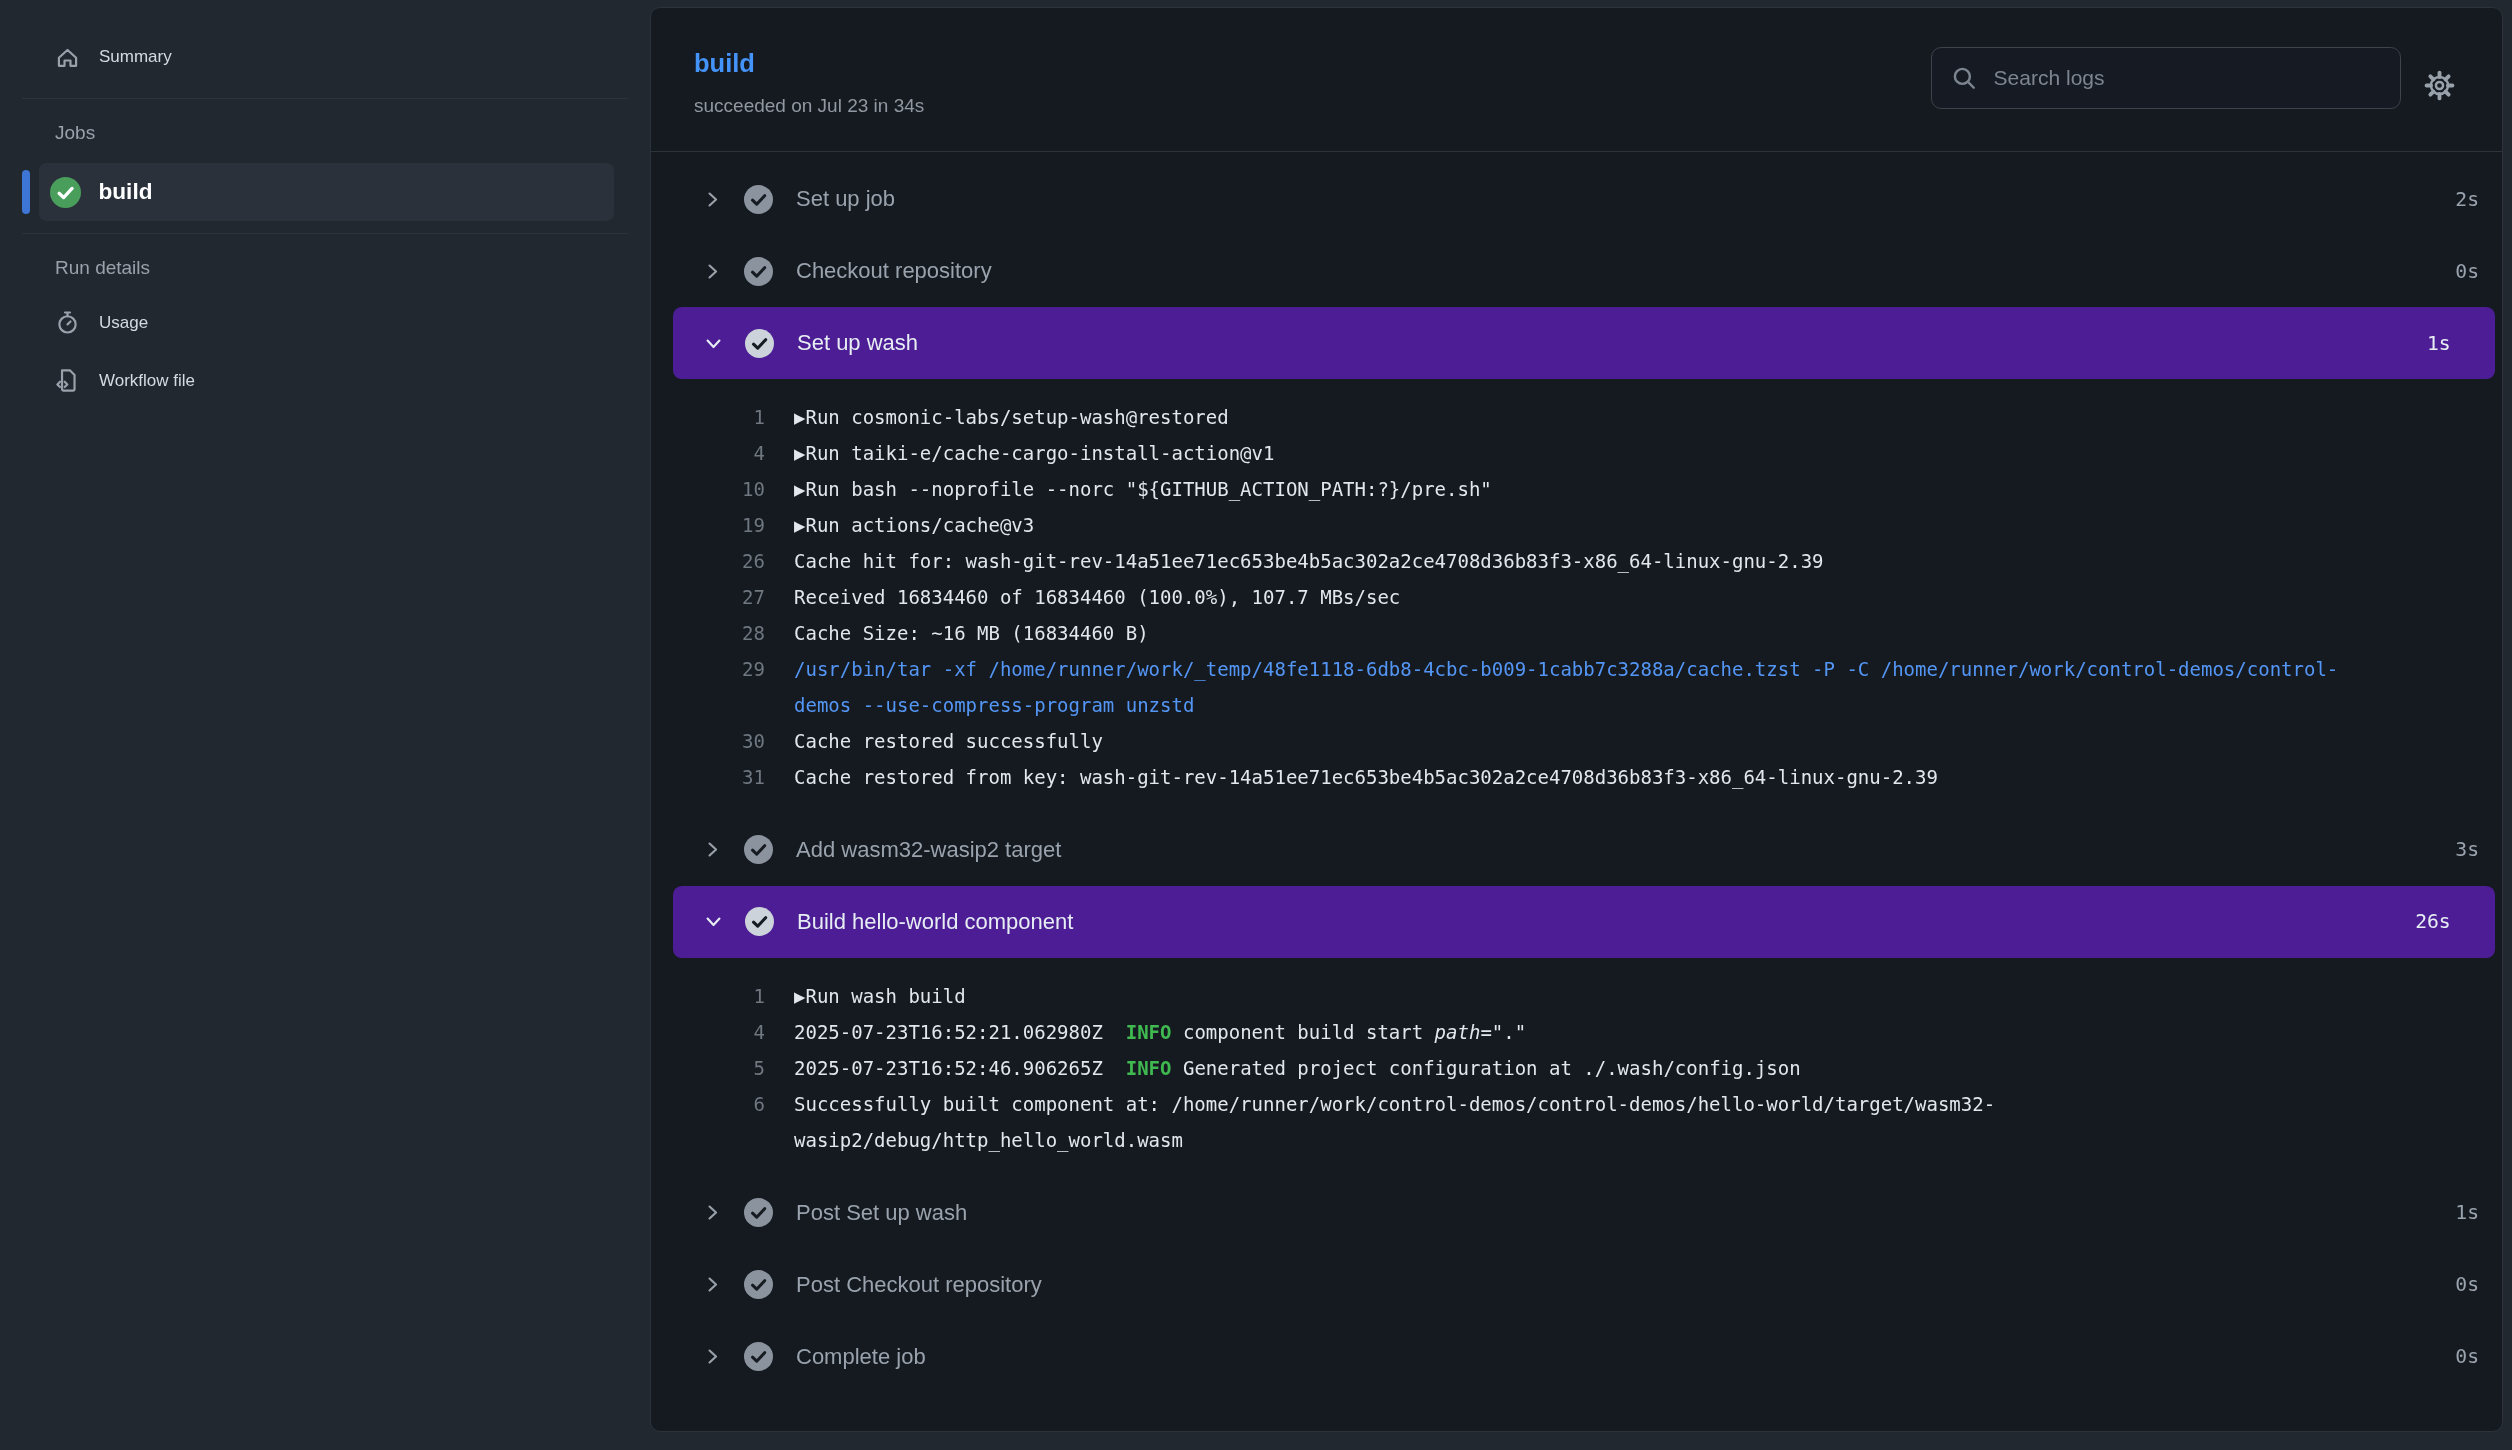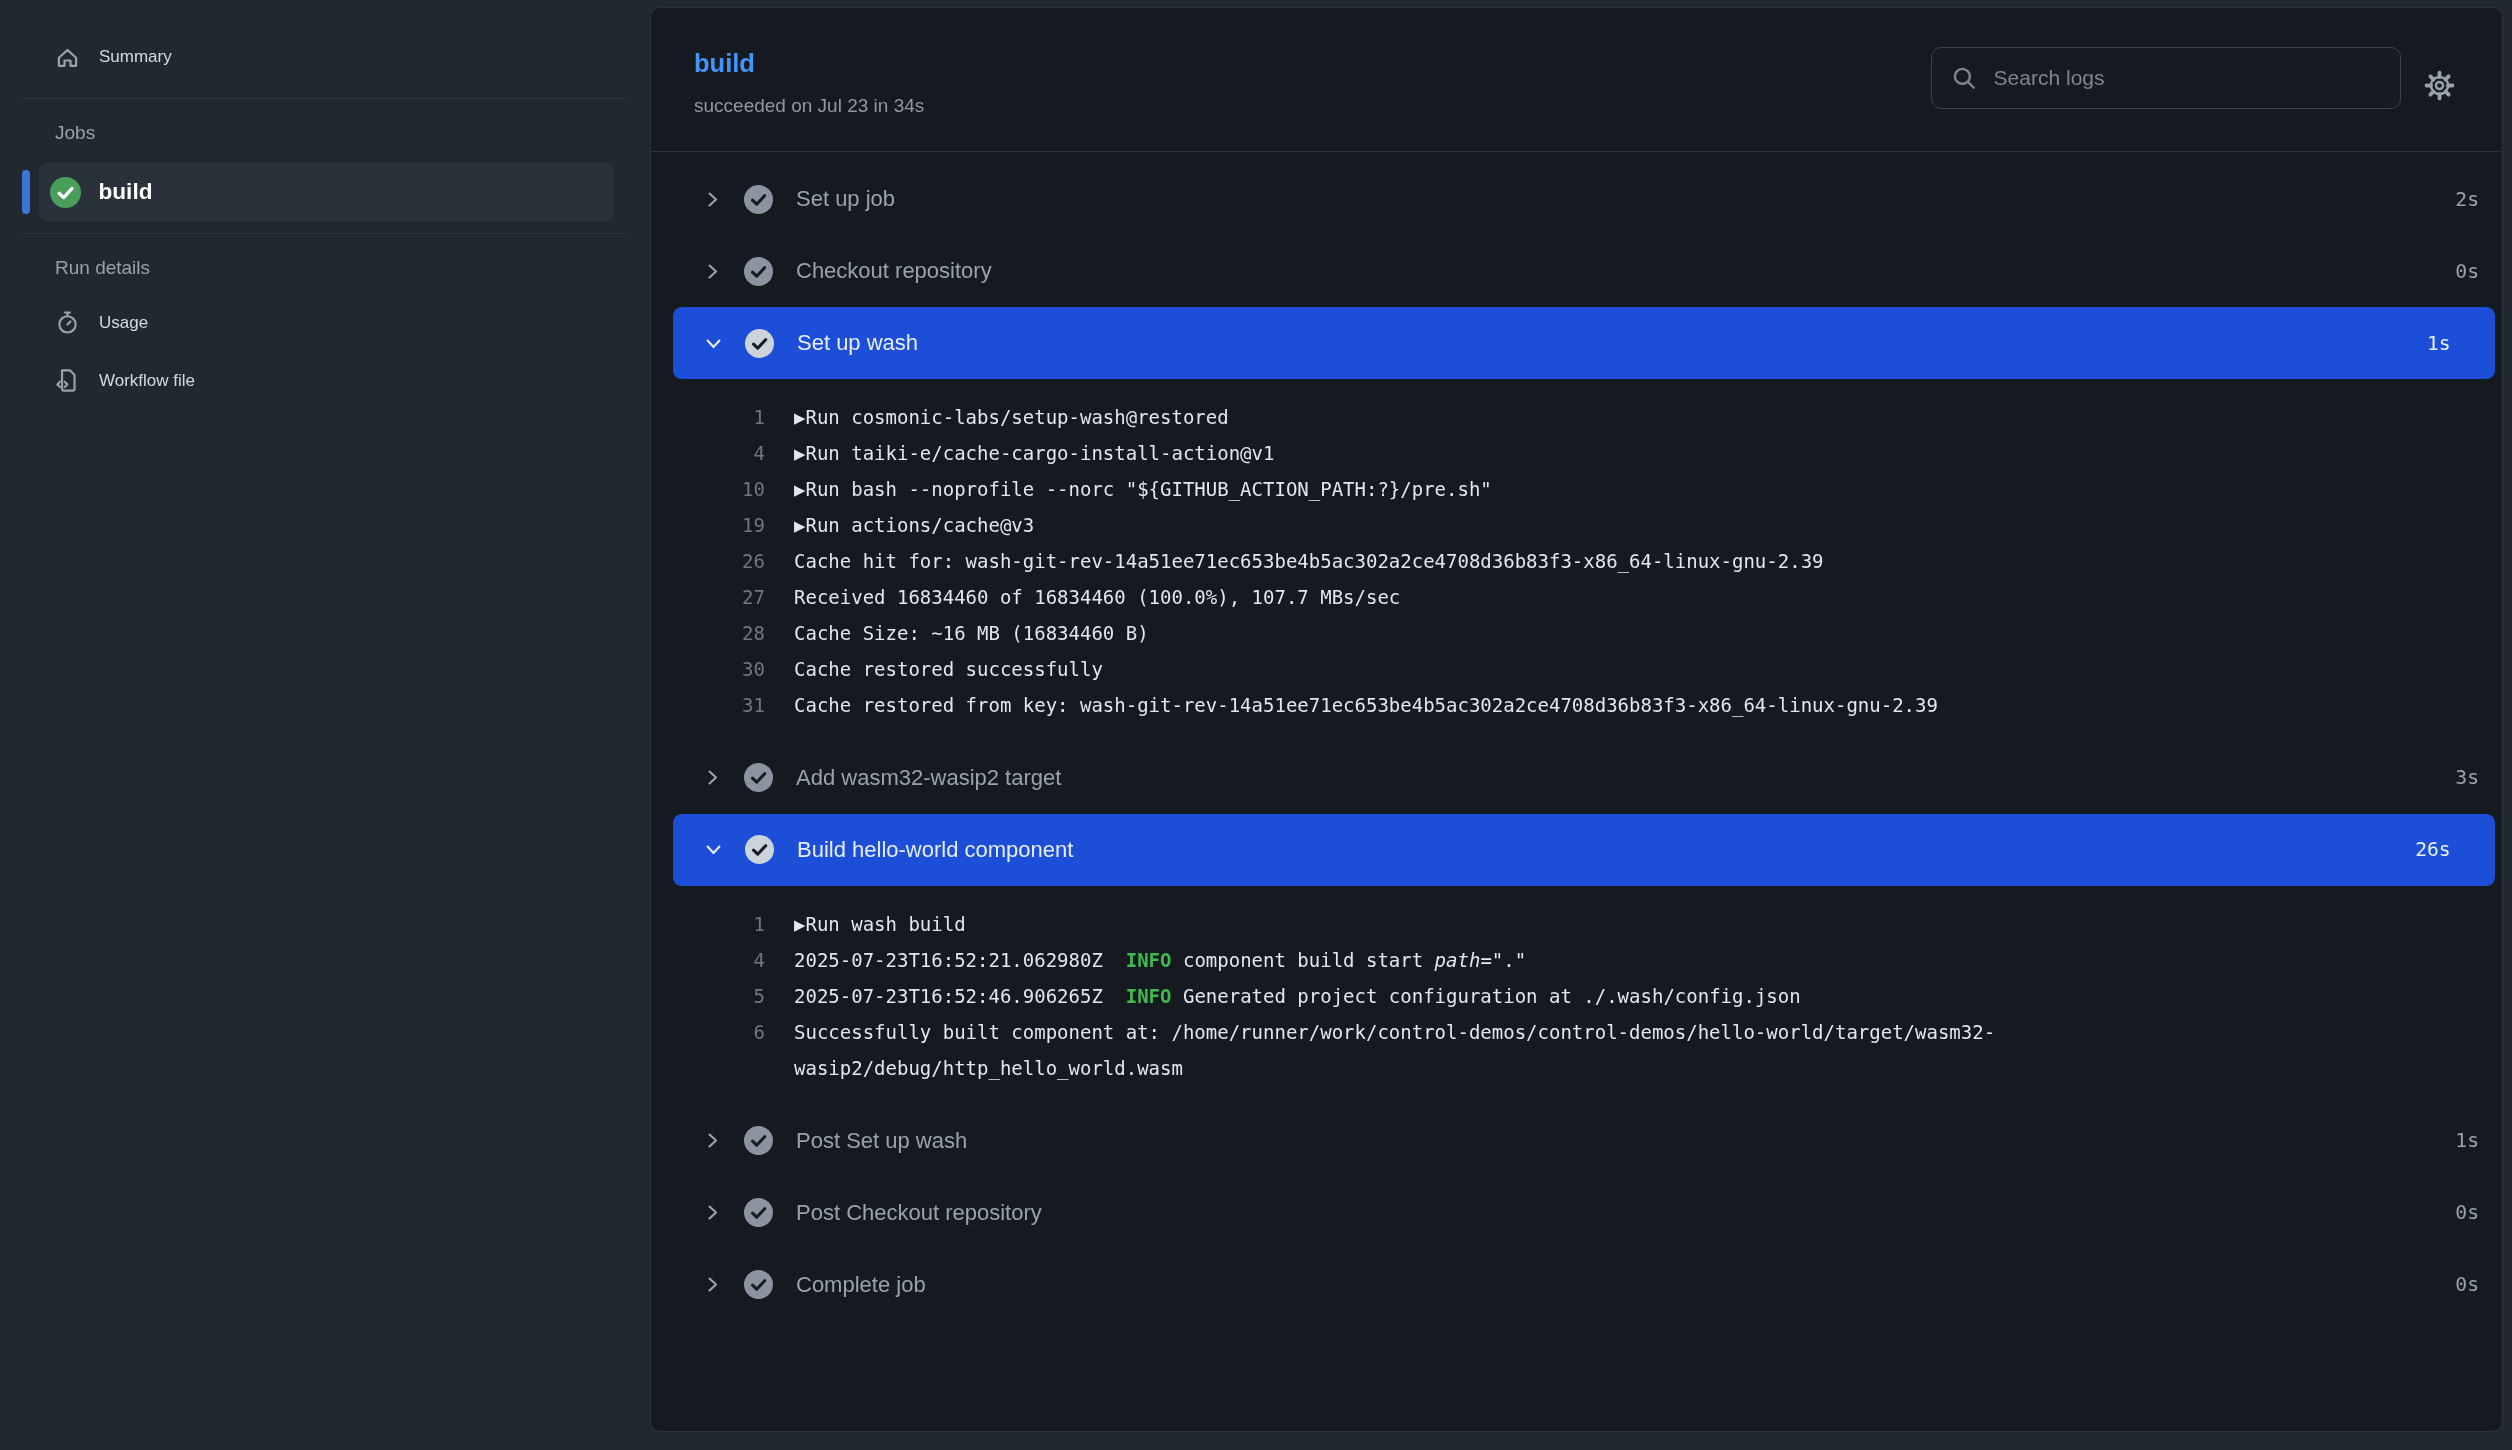--- a/index.html
+++ b/index.html
@@ -72,21 +72,21 @@
   }
   .gear-btn svg{width:33px;height:33px;display:block;}
   
   .steps{padding-top:11.7px;}
   .step-row{
     display:flex;align-items:center;height:72px;
     padding:0 23px 0 52px;box-sizing:border-box;cursor:pointer;
   }
   .step-row.expanded{
     margin:0 7.3px 0 22px;padding:0 44px 0 31px;
-    background:#1d4ed8;border-radius:8.7px;
+    background:#4c1d95;border-radius:8.7px;
   }
   .chev{width:19px;height:19px;flex:none;color:#99a1ab;display:block;}
   .step-row.expanded .chev{color:#e6edf3;}
   .step-check{width:29px;height:29px;flex:none;margin-left:22px;display:block;}
   .step-name{font-size:22px;color:#9aa3ad;margin-left:23px;}
   .step-row.expanded .step-name{color:#e6edf3;}
   .step-duration{
     margin-left:auto;font-family:"DejaVu Sans Mono",monospace;
     font-size:19.7px;color:#9aa3ad;
   }
@@ -243,20 +243,24 @@
         </div>
         <div class="log-line">
           <span class="log-num">27</span>
           <div class="log-text"><span>Received 16834460 of 16834460 (100.0%), 107.7 MBs/sec</span></div>
         </div>
         <div class="log-line">
           <span class="log-num">28</span>
           <div class="log-text"><span>Cache Size: ~16 MB (16834460 B)</span></div>
         </div>
         <div class="log-line">
+          <span class="log-num">29</span>
+          <div class="log-text"><span class="seg-blue">/usr/bin/tar -xf /home/runner/work/_temp/48fe1118-6db8-4cbc-b009-1cabb7c3288a/cache.tzst -P -C /home/runner/work/control-demos/control-demos --use-compress-program unzstd</span></div>
+        </div>
+        <div class="log-line">
           <span class="log-num">30</span>
           <div class="log-text"><span>Cache restored successfully</span></div>
         </div>
         <div class="log-line">
           <span class="log-num">31</span>
           <div class="log-text"><span>Cache restored from key: wash-git-rev-14a51ee71ec653be4b5ac302a2ce4708d36b83f3-x86_64-linux-gnu-2.39</span></div>
         </div>
       </div>
       <div class="step-row">
         <svg class="chev" viewBox="0 0 16 16">

